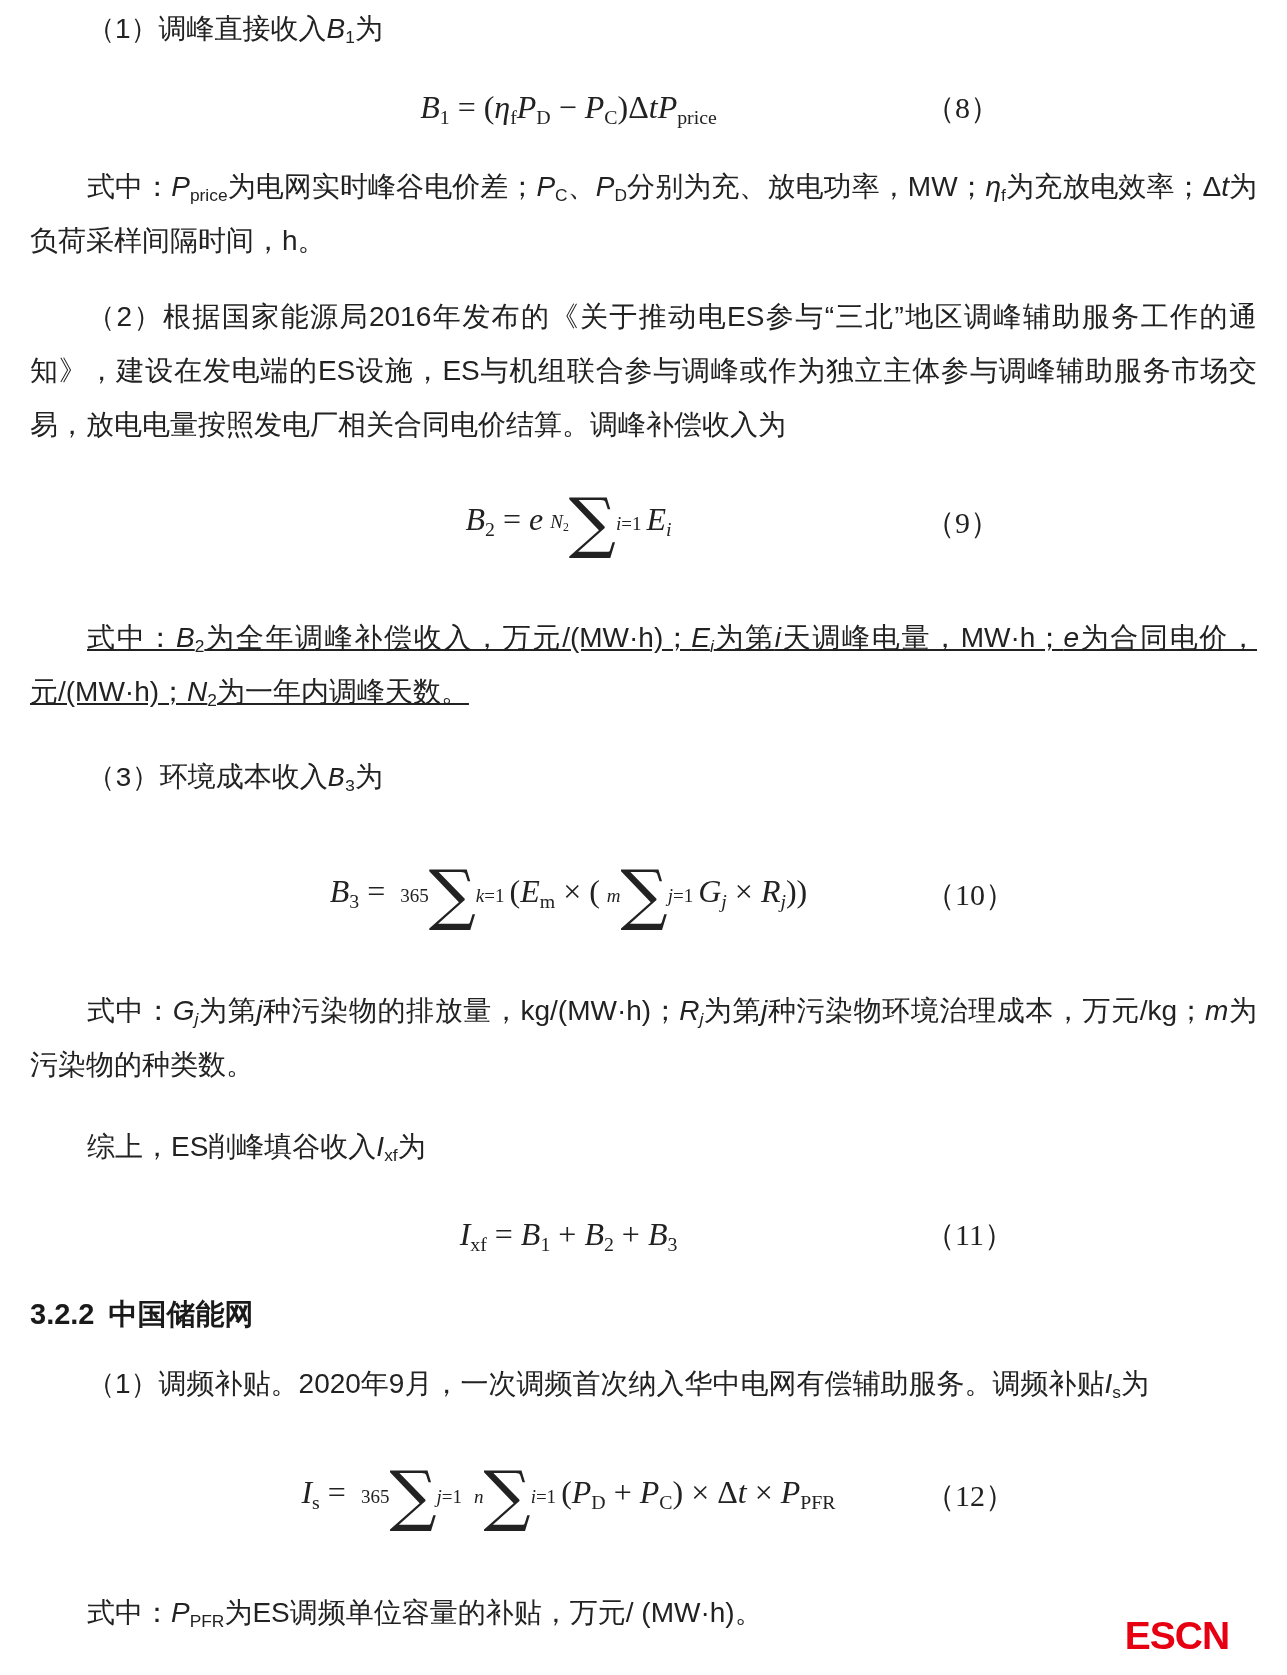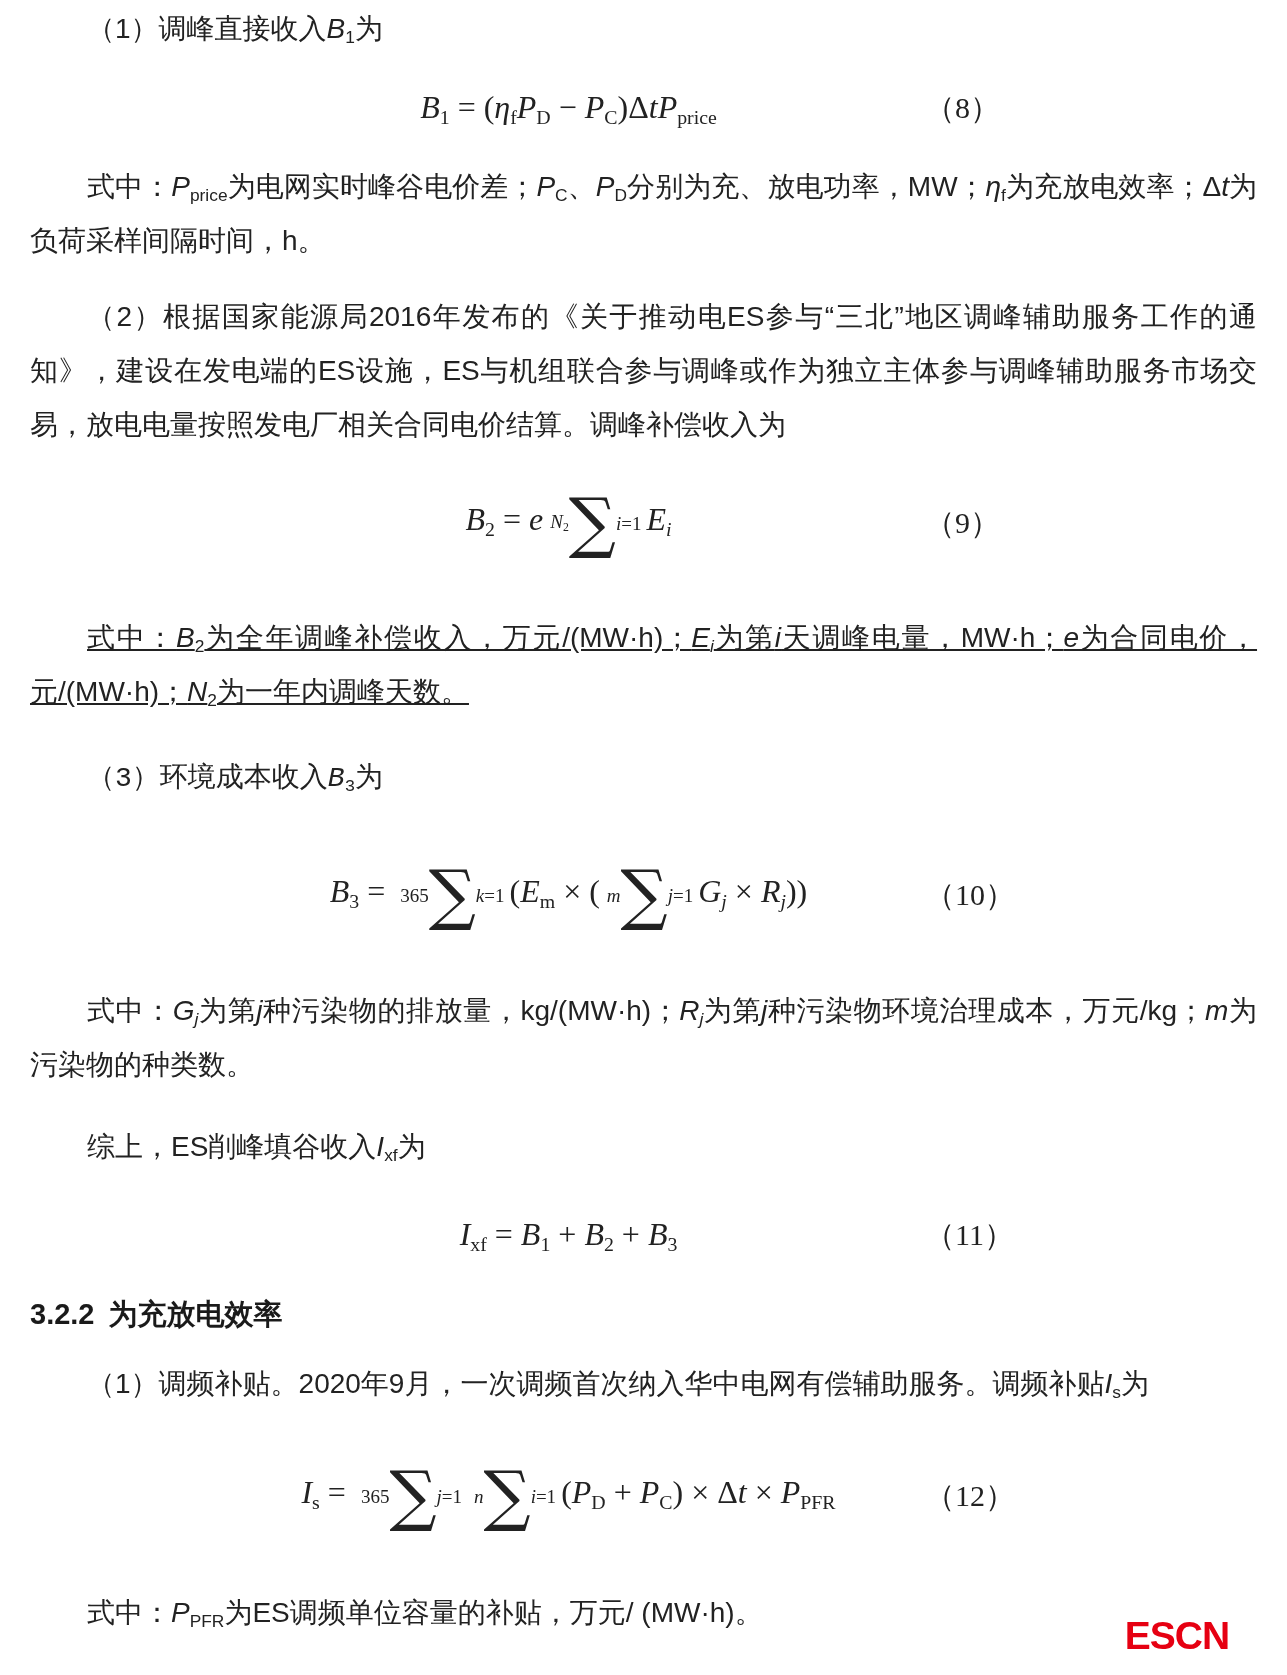--- a/index.html
+++ b/index.html
@@ -135,21 +135,21 @@
   <p class="para n3"><span class="txt">式中：</span><span class="var">G</span><span class="subsc var">j</span><span class="txt">为第</span><span class="var">j</span><span class="txt">种污染物的排放量，kg/(MW·h)；</span><span class="var">R</span><span class="subsc var">j</span><span class="txt">为第</span><span class="var">j</span><span class="txt">种污染物环境治理成本，万元/kg；</span><span class="var">m</span><span class="txt">为污染物的种类数。</span></p>
 
   <p class="para pz"><span class="txt">综上，ES削峰填谷收入</span><span class="var">I</span><span class="subsc">xf</span><span class="txt">为</span></p>
 
   <div class="eqrow h-sm e11">
     <span class="eq"><span class="var">I</span><span class="subsc">xf</span><span class="txt"> = </span><span class="var">B</span><span class="subsc">1</span><span class="txt"> + </span><span class="var">B</span><span class="subsc">2</span><span class="txt"> + </span><span class="var">B</span><span class="subsc">3</span></span>
     <span class="eqnum">（11）</span>
   </div>
 
   <h3 class="heading">
-    <span class="hnum">3.2.2</span><span class="htitle">为充放电效率</span>
+    <span class="hnum">3.2.2</span><span class="htitle">中国储能网</span>
   </h3>
 
   <p class="para pt"><span class="txt">（1）调频补贴。2020年9月，一次调频首次纳入华中电网有偿辅助服务。调频补贴</span><span class="var">I</span><span class="subsc">s</span><span class="txt">为</span></p>
 
   <div class="eqrow h-lg e12">
     <span class="eq"><span class="var">I</span><span class="subsc">s</span><span class="txt"> = </span><span class="sum"><span class="lim"><span class="txt">365</span></span><span class="sigma">∑</span><span class="lim"><span class="var">j</span><span class="txt">=1</span></span></span><span class="sum"><span class="lim"><span class="var">n</span></span><span class="sigma">∑</span><span class="lim"><span class="var">i</span><span class="txt">=1</span></span></span><span class="txt">(</span><span class="var">P</span><span class="subsc">D</span><span class="txt"> + </span><span class="var">P</span><span class="subsc">C</span><span class="txt">) × Δ</span><span class="var">t</span><span class="txt"> × </span><span class="var">P</span><span class="subsc">PFR</span></span>
     <span class="eqnum">（12）</span>
   </div>
 
   <p class="para n4"><span class="txt">式中：</span><span class="var">P</span><span class="subsc">PFR</span><span class="txt">为ES调频单位容量的补贴，万元/ (MW·h)。</span></p>

